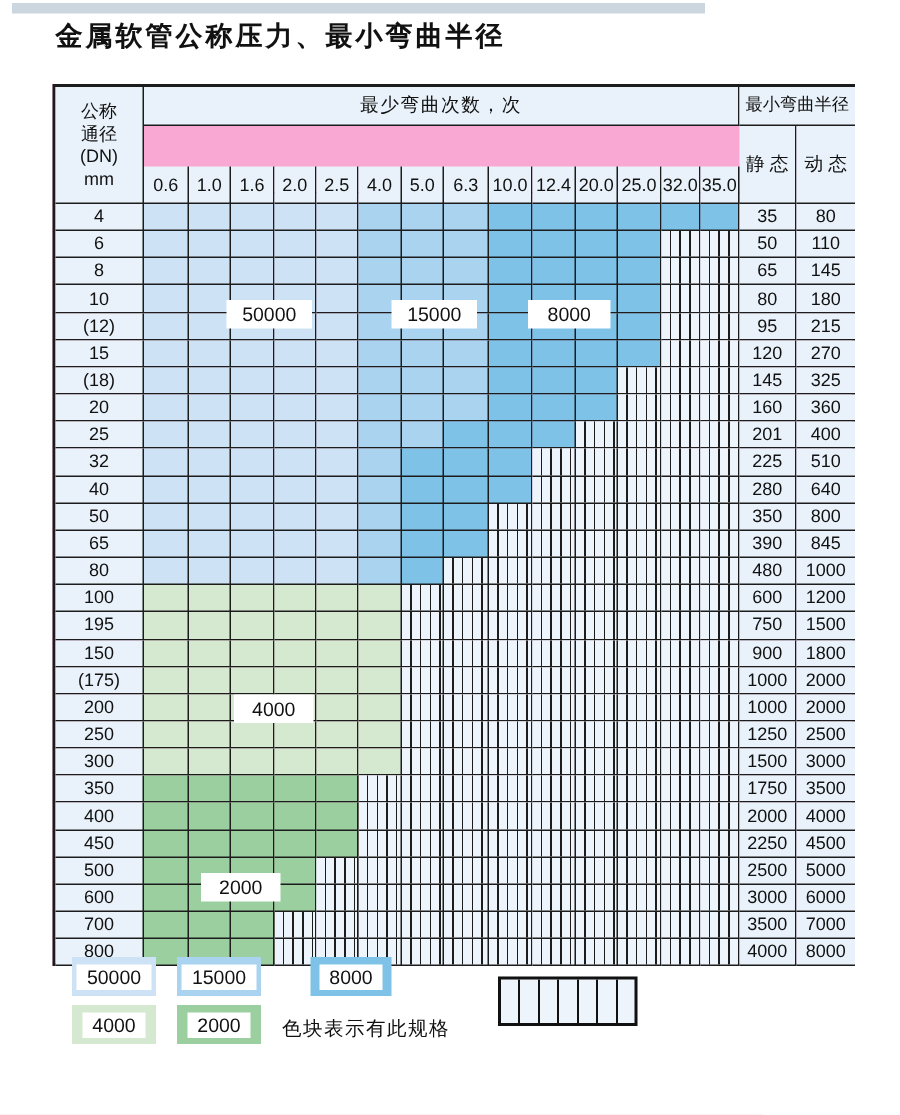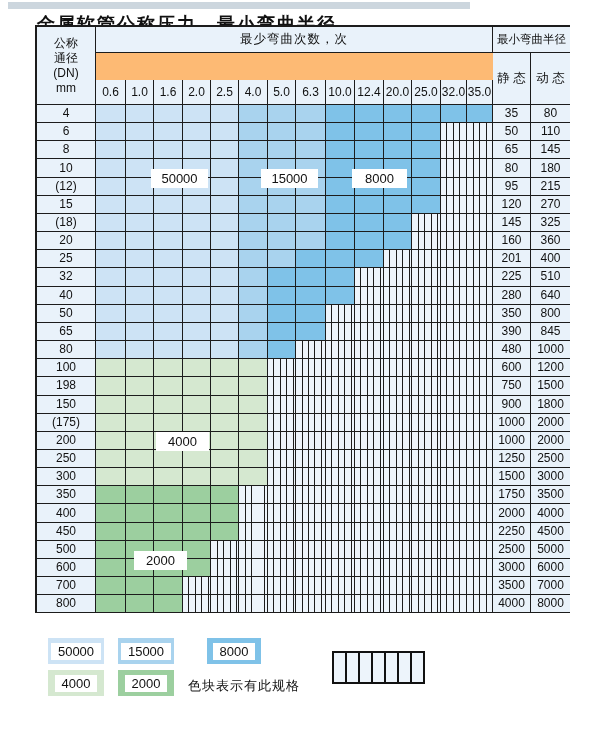--- a/index.html
+++ b/index.html
@@ -2,22 +2,22 @@
 <html style="--blue-50000: #cde3f5; --blue-15000: #a9d3ee; --blue-8000: #7fc2e8; --green-4000: #d5e8d0; --green-2000: #9ccf9f; --panel-bg: #e9f2fa; --stripe-bg: #edf4fb; --grid-line: #1c1c1c;"><head>
 <meta charset="utf-8">
 <style>
   html,body{margin:0;padding:0;background:#fff;}
   .page{position:relative;width:600px;height:743px;background:#fff;overflow:hidden;
         font-family:"Liberation Sans","DejaVu Sans",sans-serif;color:#111;}
   .topstrip{position:absolute;left:8px;top:2px;width:462px;height:7px;background:#ccd6de;}
   .title{position:absolute;left:37px;top:12px;font-size:18px;font-weight:bold;
          letter-spacing:2px;font-family:"DejaVu Serif","Liberation Serif",serif;}
   
-  .tablewrap{position:absolute;left:35px;top:25px;width:535px;height:588px;
-             border:2px solid var(--grid-line);box-sizing:border-box;background:#fdba74;}
+  .tablewrap{position:absolute;left:35px;top:56px;width:535px;height:588px;
+             border:2px solid var(--grid-line);box-sizing:border-box;background:#f9a8d4;}
   .hgrid,.bgrid{display:grid;grid-template-columns:59px 30px 28px 29px 28px 28px 29px 28px 30px 29px 29px 28px 29px 26px 26px 38px 39px;}
   .hgrid{grid-template-rows:26px 27px 25px;}
   .bgrid{grid-auto-rows:18.17px;}
   .cell{border-right:1px solid var(--grid-line);border-bottom:1px solid var(--grid-line);
         box-sizing:border-box;display:flex;align-items:center;justify-content:center;
         font-size:12px;line-height:13px;overflow:hidden;}
   .hbg{background:var(--panel-bg);}
   .h-dn{grid-column:1;grid-row:1/4;flex-direction:column;font-size:12px;line-height:15px;}
   .h-cycles{grid-column:2/16;grid-row:1;font-size:12.5px;letter-spacing:1px;}
   .h-radius{grid-column:16/18;grid-row:1;font-size:11.5px;border-right:none;}
@@ -329,21 +329,21 @@
         <div class="cell c-x"></div>
         <div class="cell c-x"></div>
         <div class="cell c-x"></div>
         <div class="cell c-x"></div>
         <div class="cell c-x"></div>
         <div class="cell c-x"></div>
         <div class="cell c-x"></div>
         <div class="cell c-x"></div>
         <div class="cell hbg">600</div>
         <div class="cell hbg last">1200</div>
-        <div class="cell hbg">198</div>
+        <div class="cell hbg">195</div>
         <div class="cell c-g1"></div>
         <div class="cell c-g1"></div>
         <div class="cell c-g1"></div>
         <div class="cell c-g1"></div>
         <div class="cell c-g1"></div>
         <div class="cell c-g1"></div>
         <div class="cell c-x"></div>
         <div class="cell c-x"></div>
         <div class="cell c-x"></div>
         <div class="cell c-x"></div>

